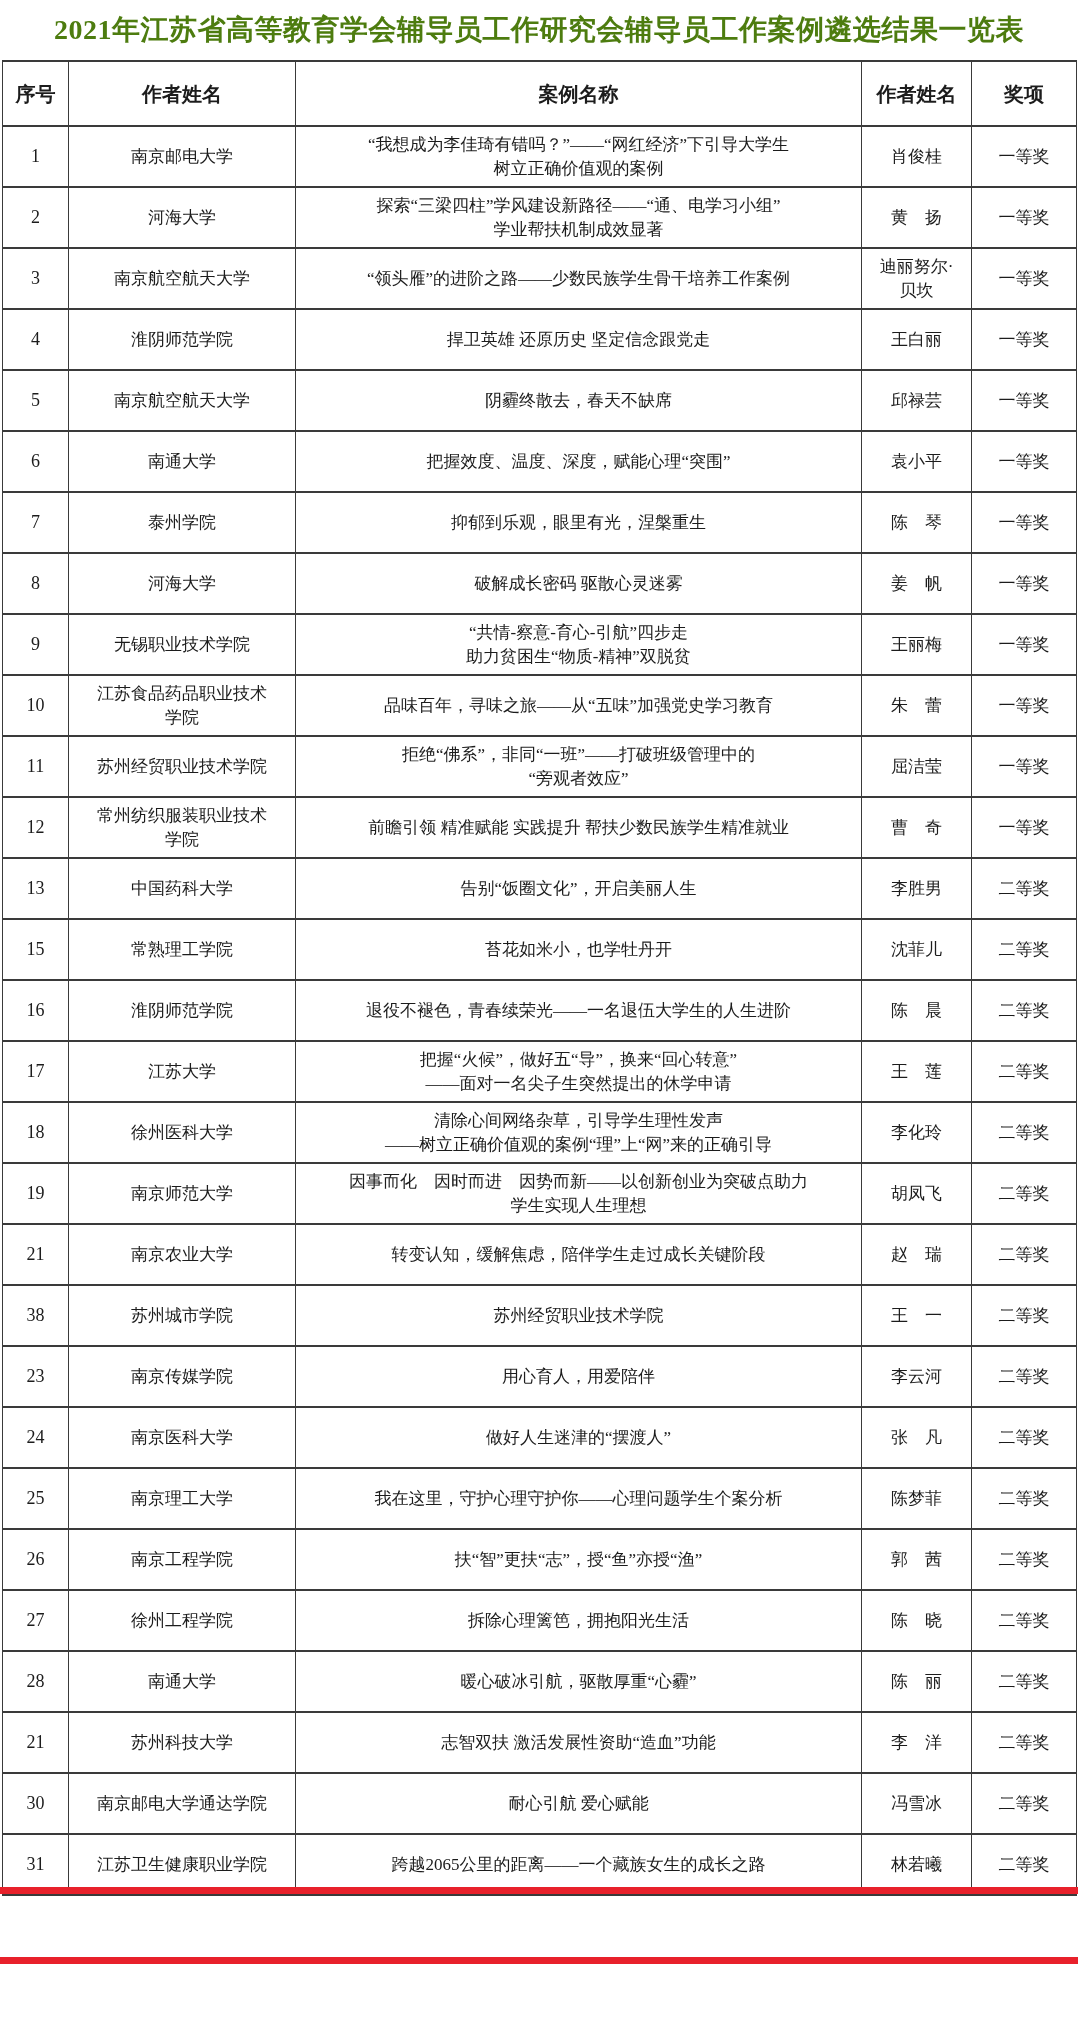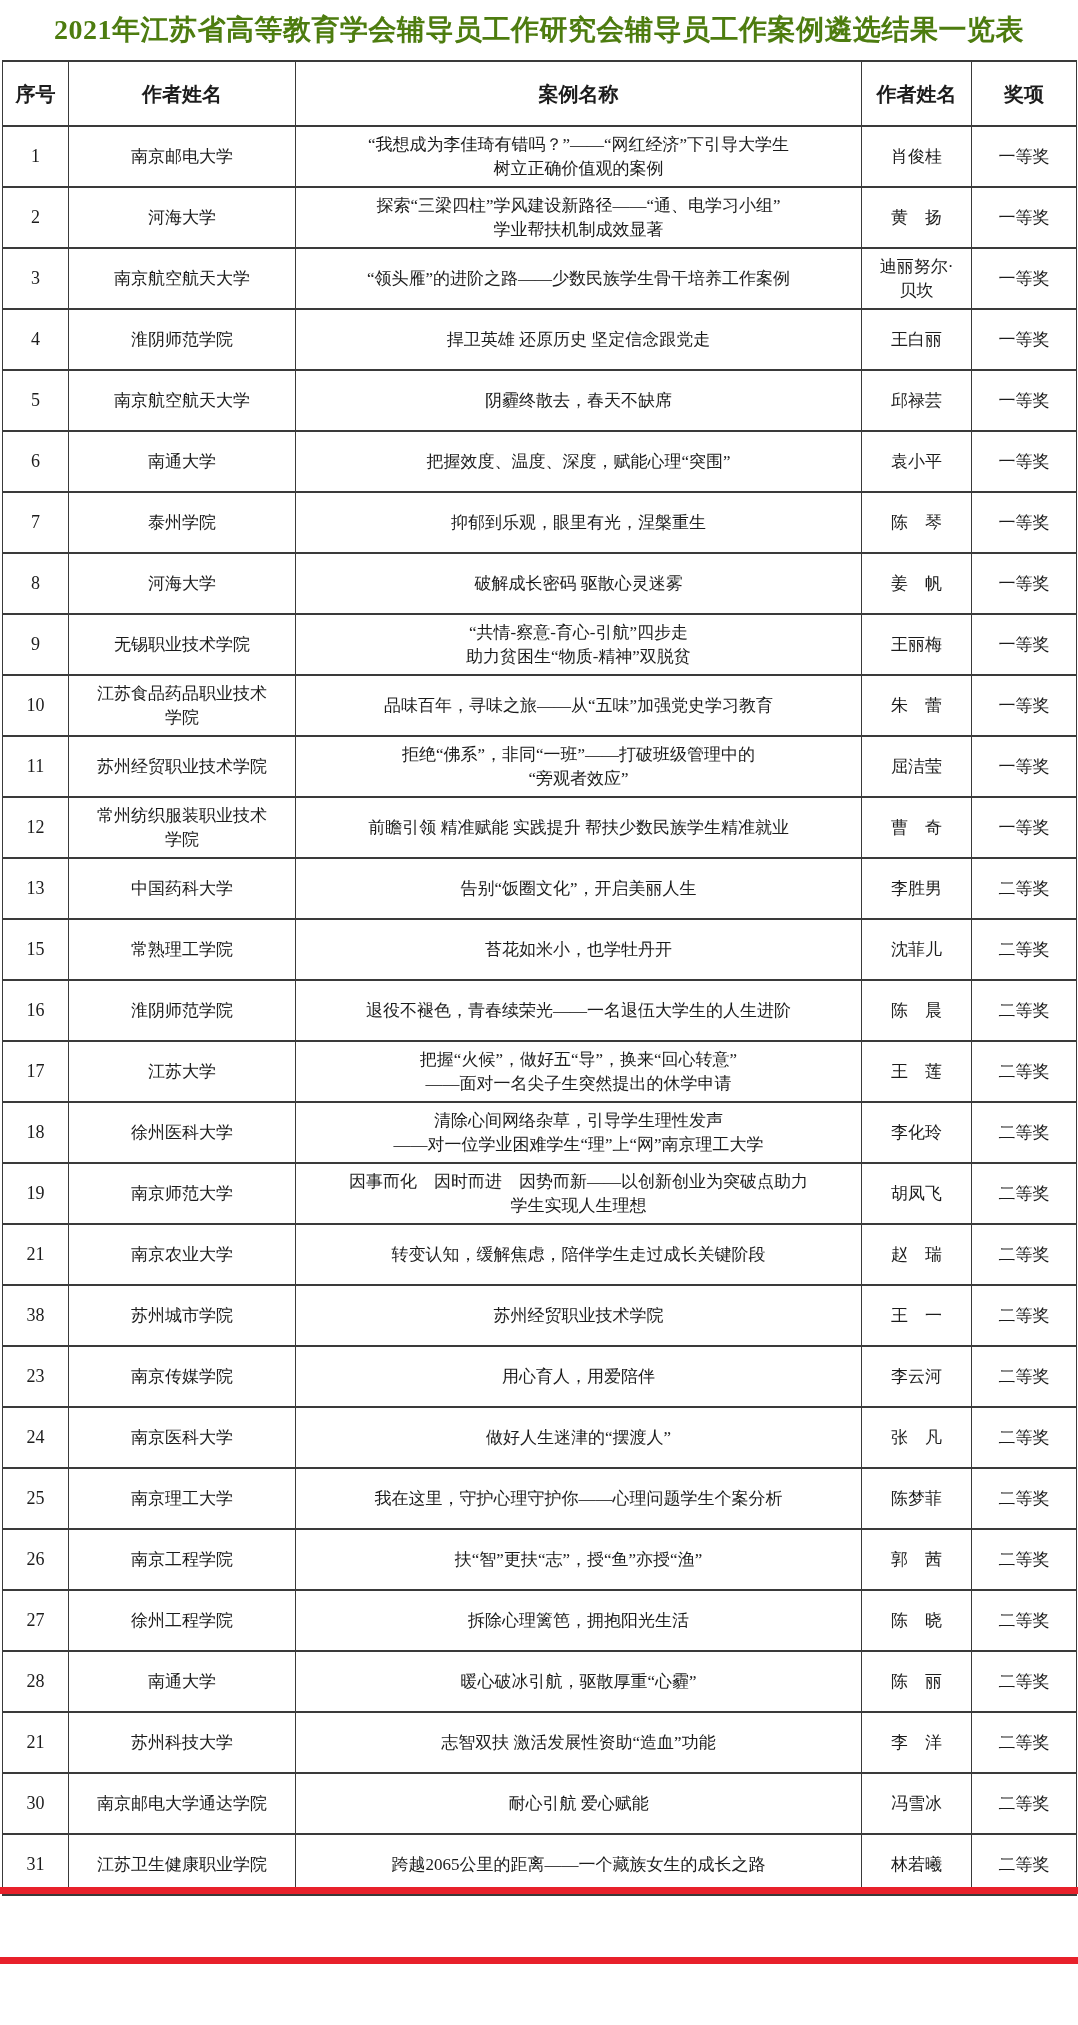--- a/index.html
+++ b/index.html
@@ -206,21 +206,21 @@
         <td class="c-school">江苏大学</td>
         <td class="c-case">把握“火候”，做好五“导”，换来“回心转意”
 ——面对一名尖子生突然提出的休学申请</td>
         <td class="c-author">王　莲</td>
         <td class="c-award">二等奖</td>
       </tr>
       <tr>
         <td class="c-index">18</td>
         <td class="c-school">徐州医科大学</td>
         <td class="c-case">清除心间网络杂草，引导学生理性发声
-——对一位学业困难学生“理”上“网”南京理工大学</td>
+——树立正确价值观的案例“理”上“网”来的正确引导</td>
         <td class="c-author">李化玲</td>
         <td class="c-award">二等奖</td>
       </tr>
       <tr>
         <td class="c-index">19</td>
         <td class="c-school">南京师范大学</td>
         <td class="c-case">因事而化　因时而进　因势而新——以创新创业为突破点助力
 学生实现人生理想</td>
         <td class="c-author">胡凤飞</td>
         <td class="c-award">二等奖</td>

